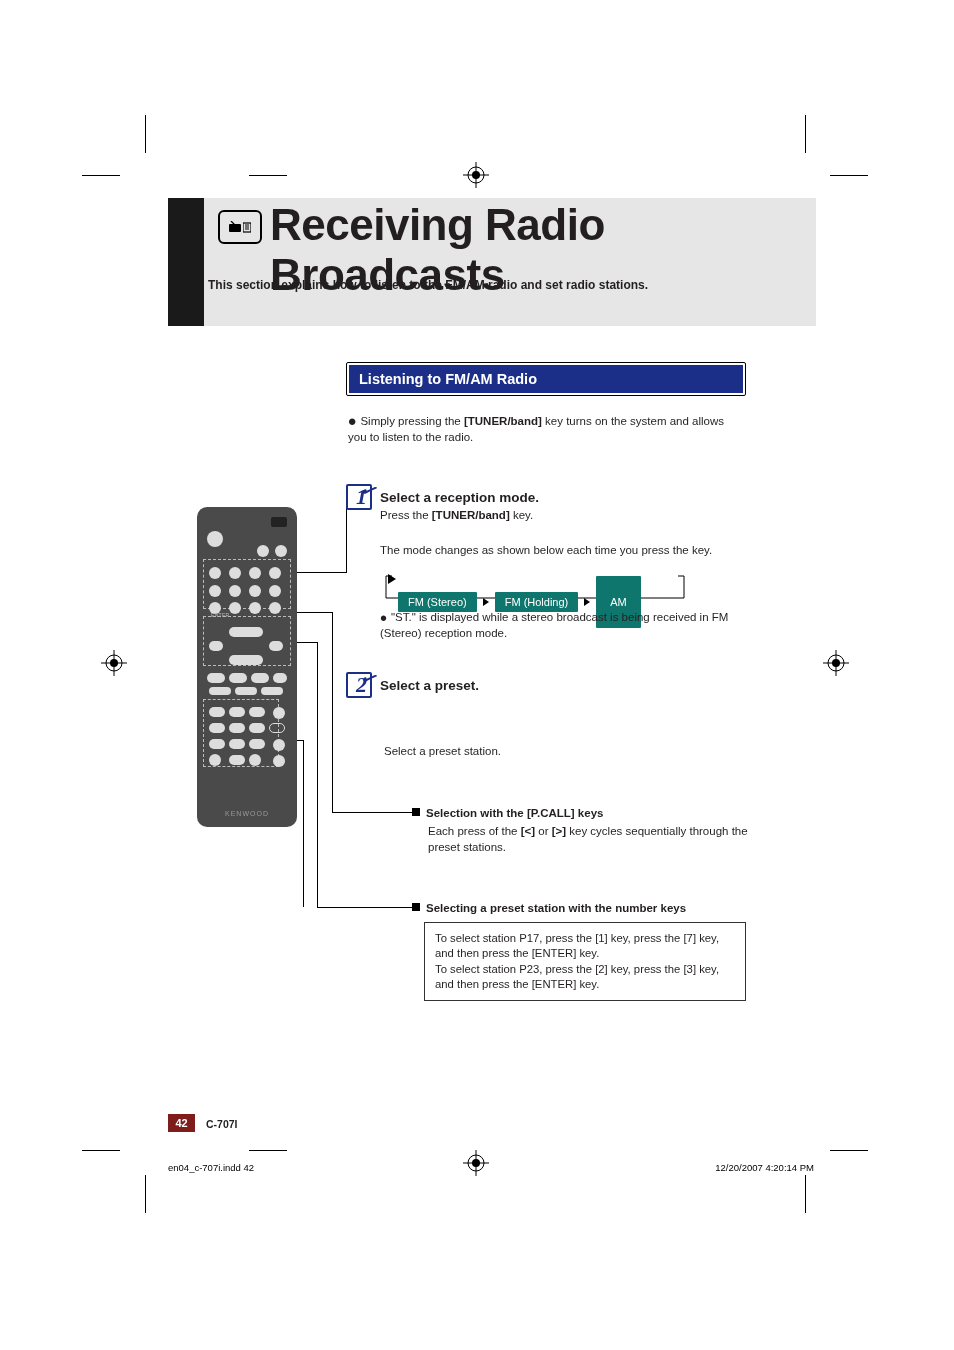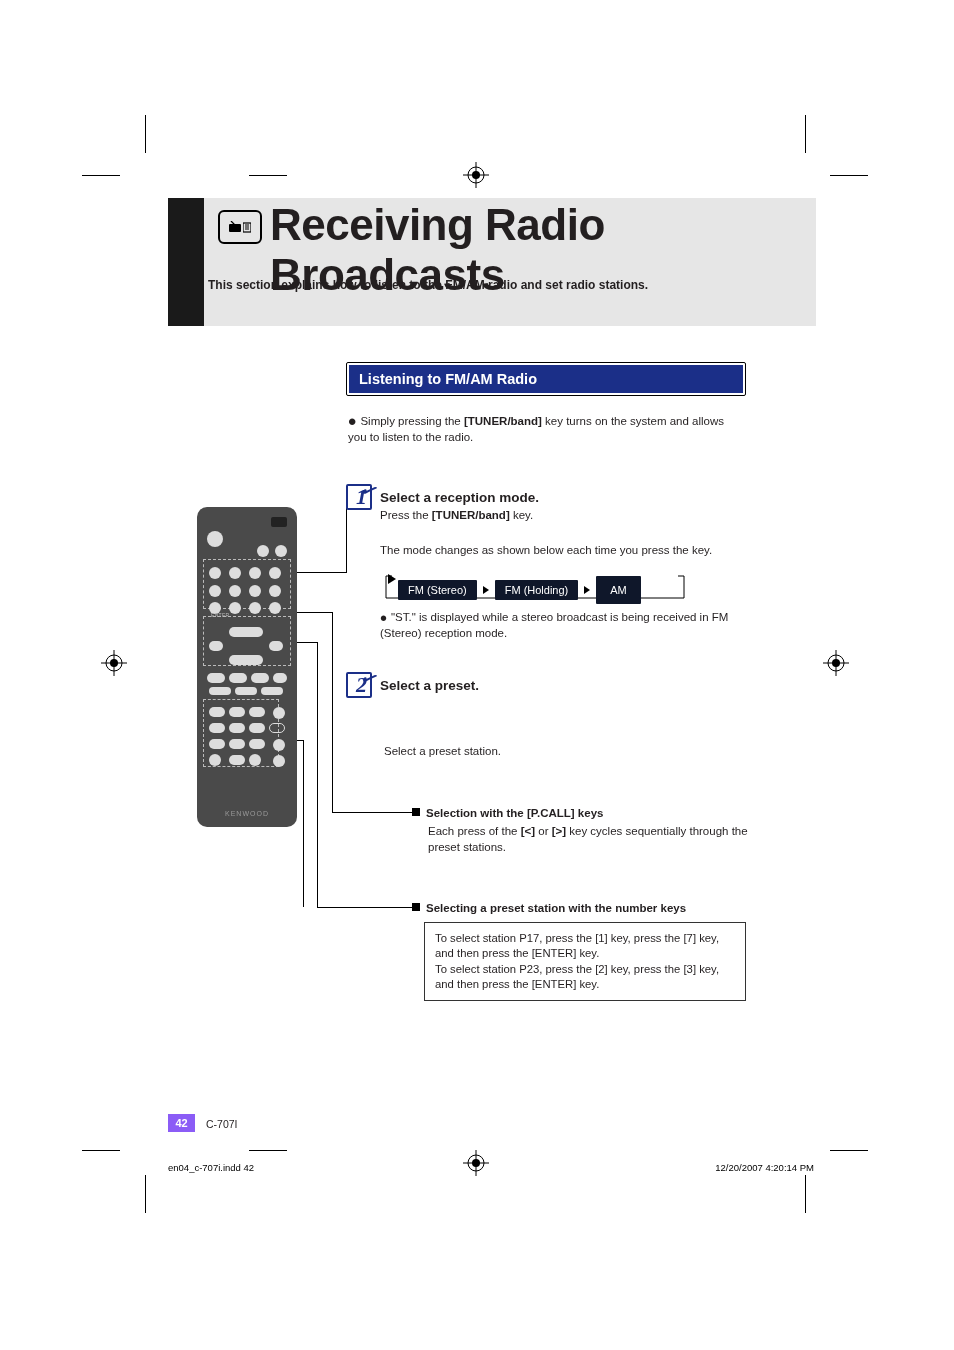--- a/index.html
+++ b/index.html
@@ -44,33 +44,33 @@
   .step-num { position:absolute; width:26px; height:26px; border:2px solid #1b2f88; border-radius:2px; }
   .step-num span { position:absolute; right:3px; bottom:-2px; font-family: Georgia, 'Times New Roman', serif; font-style: italic; font-weight:700; color:#1b2f88; font-size:22px; }
   .step-num .tick { position:absolute; right:-4px; top:-7px; color:#1b2f88; font-size:18px; transform: rotate(20deg); }
 
   .step-title { font-weight:700; font-size:13.5px; }
   .body { font-size:11.5px; line-height:1.35; }
   .body .b { font-weight:700; }
 
   
   .mode-row { position:absolute; left:383px; top:573px; display:flex; align-items:center; gap:6px; }
-  .mode-pill { background:#0f172a; color:#fff; font-size:11px; padding:4px 10px; border-radius:1px; }
+  .mode-pill { background:#0f766e; color:#fff; font-size:11px; padding:4px 10px; border-radius:1px; }
   .arrow-sm { width:0; height:0; border-top:4px solid transparent; border-bottom:4px solid transparent; border-left:6px solid #000; }
   .loop-svg { position:absolute; left:378px; top:568px; width:308px; height:34px; }
 
   
   .sub-bar { position:absolute; left:384px; top:707px; width:362px; background:#1b2f88; color:#fff; font-weight:700; font-size:12.5px; padding:6px 10px; }
 
   .bullet-sq { display:inline-block; width:8px; height:8px; background:#000; margin-right:6px; vertical-align:1px; }
   .note-box { position:absolute; border:0.5px solid #333; padding:8px 10px; font-size:11.3px; line-height:1.35; }
 
   
-  .page-num-box { position:absolute; left:168px; top:1114px; width:27px; height:18px; background:#8b5cf6; color:#fff; font-weight:700; font-size:11px; display:flex; align-items:center; justify-content:center; }
-  .model { position:absolute; left:206px; top:1118px; font-weight:400; font-size:10.5px; }
+  .page-num-box { position:absolute; left:168px; top:1114px; width:27px; height:18px; background:#7f1d1d; color:#fff; font-weight:700; font-size:11px; display:flex; align-items:center; justify-content:center; }
+  .model { position:absolute; left:206px; top:1118px; font-weight:700; font-size:10.5px; }
   .slug-l { position:absolute; left:168px; top:1162px; font-size:9.5px; color:#000; }
   .slug-r { position:absolute; right:140px; top:1162px; font-size:9.5px; color:#000; }
 </style>
 </head>
 <body>
 
 <div class="page">
 
   <div class="crop-h" style="left:82px; top:175px; width:38px;"></div>
   <div class="crop-h" style="left:830px; top:175px; width:38px;"></div>
@@ -228,21 +228,21 @@
 
   <svg class="loop-svg" viewBox="0 0 308 34">
     <path d="M 300 8 L 306 8 L 306 30 L 8 30 L 8 8 L 14 8" fill="none" stroke="#000" stroke-width="1"></path>
     <path d="M 10 6 L 18 11 L 10 16 Z" fill="#000"></path>
   </svg>
   <div class="mode-row" style="top:576px; left:398px;">
     <div class="mode-pill">FM (Stereo)</div>
     <div class="arrow-sm"></div>
     <div class="mode-pill">FM (Holding)</div>
     <div class="arrow-sm"></div>
-    <div class="mode-pill" style="padding:8px 14px;">AM</div>
+    <div class="mode-pill" style="padding:20px 14px;">AM</div>
   </div>
   <div class="body" style="position:absolute; left:380px; top:610px; width:360px;">
     <span class="dot" style="font-size:20px;line-height:0.4;vertical-align:middle;margin-right:4px;">•</span><span>"ST." is displayed while a stereo broadcast is being received in FM (Stereo) reception mode.</span>
   </div>
 
   <div class="step-num" style="left:346px; top:672px;">
       <span>2</span>
       <span class="tick">✓</span>
     </div>
   <div class="step-title" style="position:absolute; left:380px; top:678px;">Select a preset.</div>

